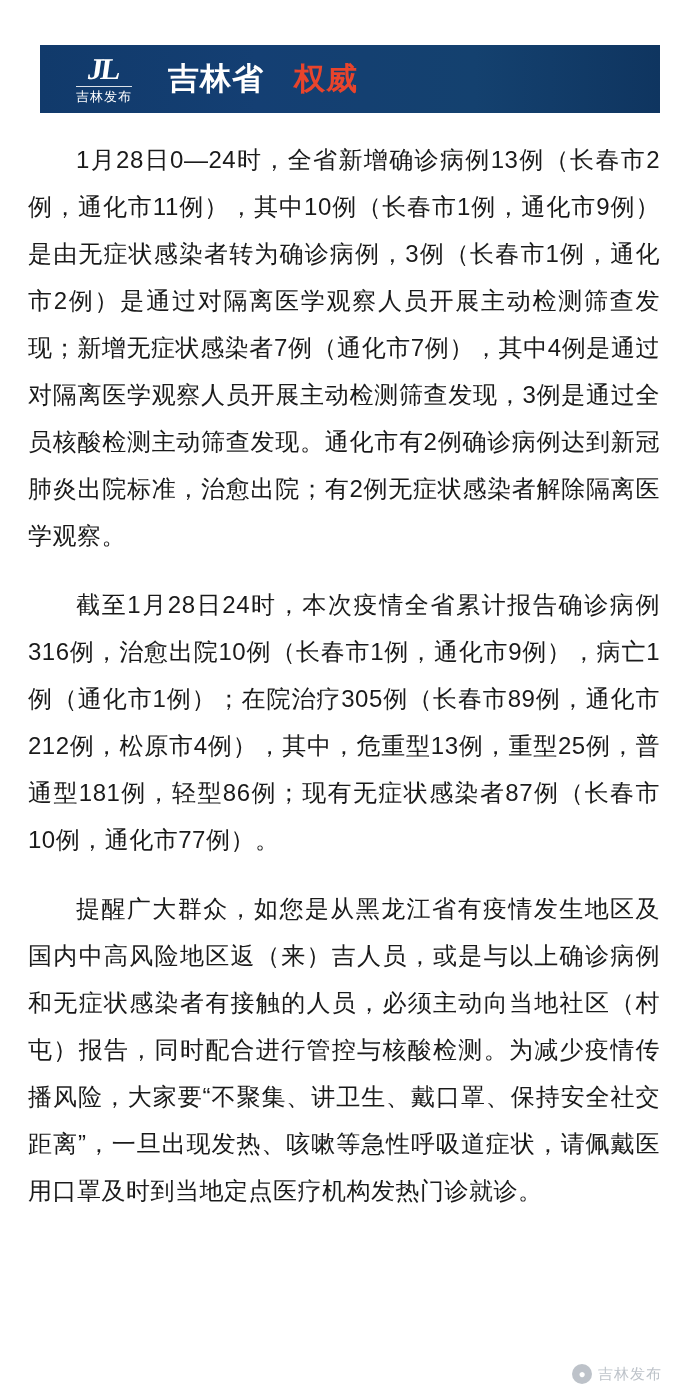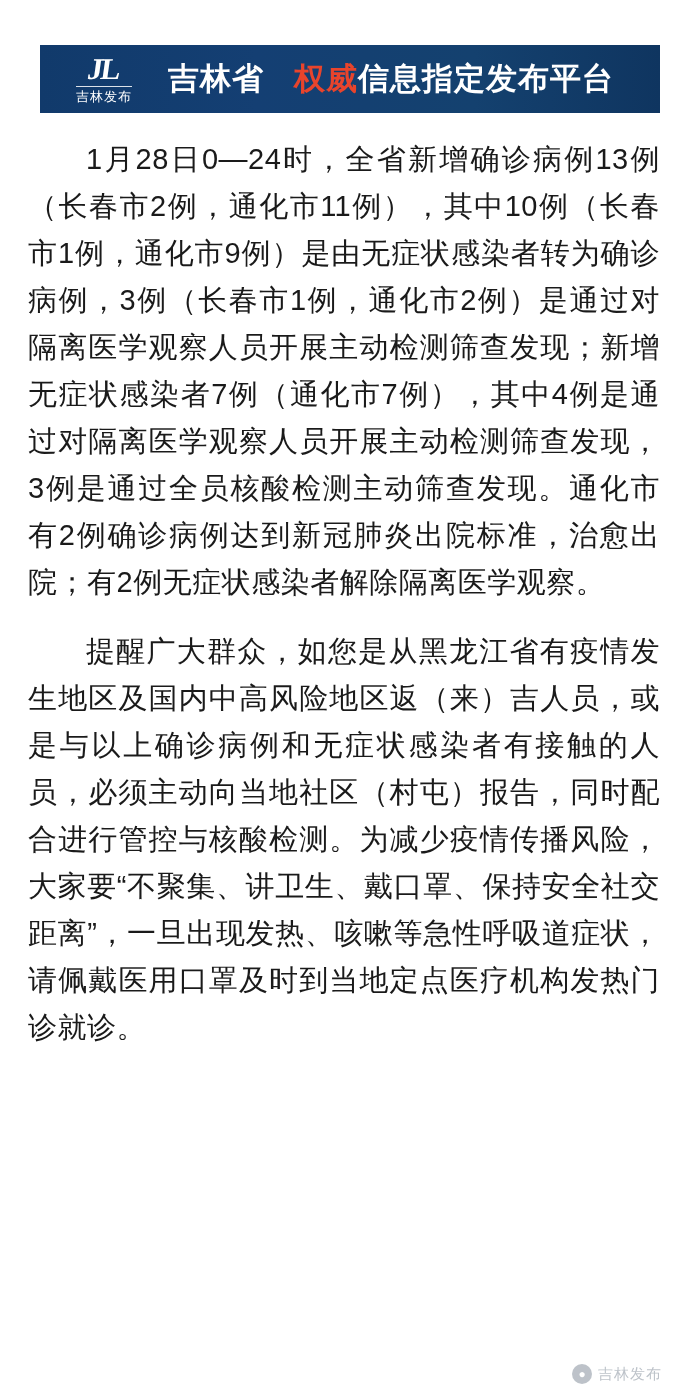--- a/index.html
+++ b/index.html
@@ -78,21 +78,21 @@
   
   .article {
     position: absolute;
     left: 28px;
     top: 136px;
     width: 644px;
     color: #1a1a1a;
   }
   .article p {
     margin: 0 12px 22px 0;
-    font-size: 29px;
+    font-size: 24px;
     line-height: 47px;
     text-align: justify;
     text-indent: 2em;
     letter-spacing: 0.5px;
     font-family: "Liberation Sans", sans-serif;
   }
 
   
   .footer {
     position: absolute;
@@ -126,26 +126,26 @@
 <div class="page">
 
   <div class="banner">
     <div class="banner-logo">
       <span class="mark">JL</span>
       <span class="mark-sub">吉林发布</span>
     </div>
     <div class="banner-title">
       <span>吉林省</span>
         <span class="hl">权威</span>
-        <span>信息指定发布平台</span>
     </div>
   </div>
 
   <div class="article">
     <p>1月28日0—24时，全省新增确诊病例13例（长春市2例，通化市11例），其中10例（长春市1例，通化市9例）是由无症状感染者转为确诊病例，3例（长春市1例，通化市2例）是通过对隔离医学观察人员开展主动检测筛查发现；新增无症状感染者7例（通化市7例），其中4例是通过对隔离医学观察人员开展主动检测筛查发现，3例是通过全员核酸检测主动筛查发现。通化市有2例确诊病例达到新冠肺炎出院标准，治愈出院；有2例无症状感染者解除隔离医学观察。</p>
+    <p>截至1月28日24时，本次疫情全省累计报告确诊病例316例，治愈出院10例（长春市1例，通化市9例），病亡1例（通化市1例）；在院治疗305例（长春市89例，通化市212例，松原市4例），其中，危重型13例，重型25例，普通型181例，轻型86例；现有无症状感染者87例（长春市10例，通化市77例）。</p>
     <p>提醒广大群众，如您是从黑龙江省有疫情发生地区及国内中高风险地区返（来）吉人员，或是与以上确诊病例和无症状感染者有接触的人员，必须主动向当地社区（村屯）报告，同时配合进行管控与核酸检测。为减少疫情传播风险，大家要“不聚集、讲卫生、戴口罩、保持安全社交距离”，一旦出现发热、咳嗽等急性呼吸道症状，请佩戴医用口罩及时到当地定点医疗机构发热门诊就诊。</p>
   </div>
 
   <div class="footer">
     <span class="wm-icon">●</span>
     <span class="wm-text">吉林发布</span>
   </div>
 
 </div>
 

